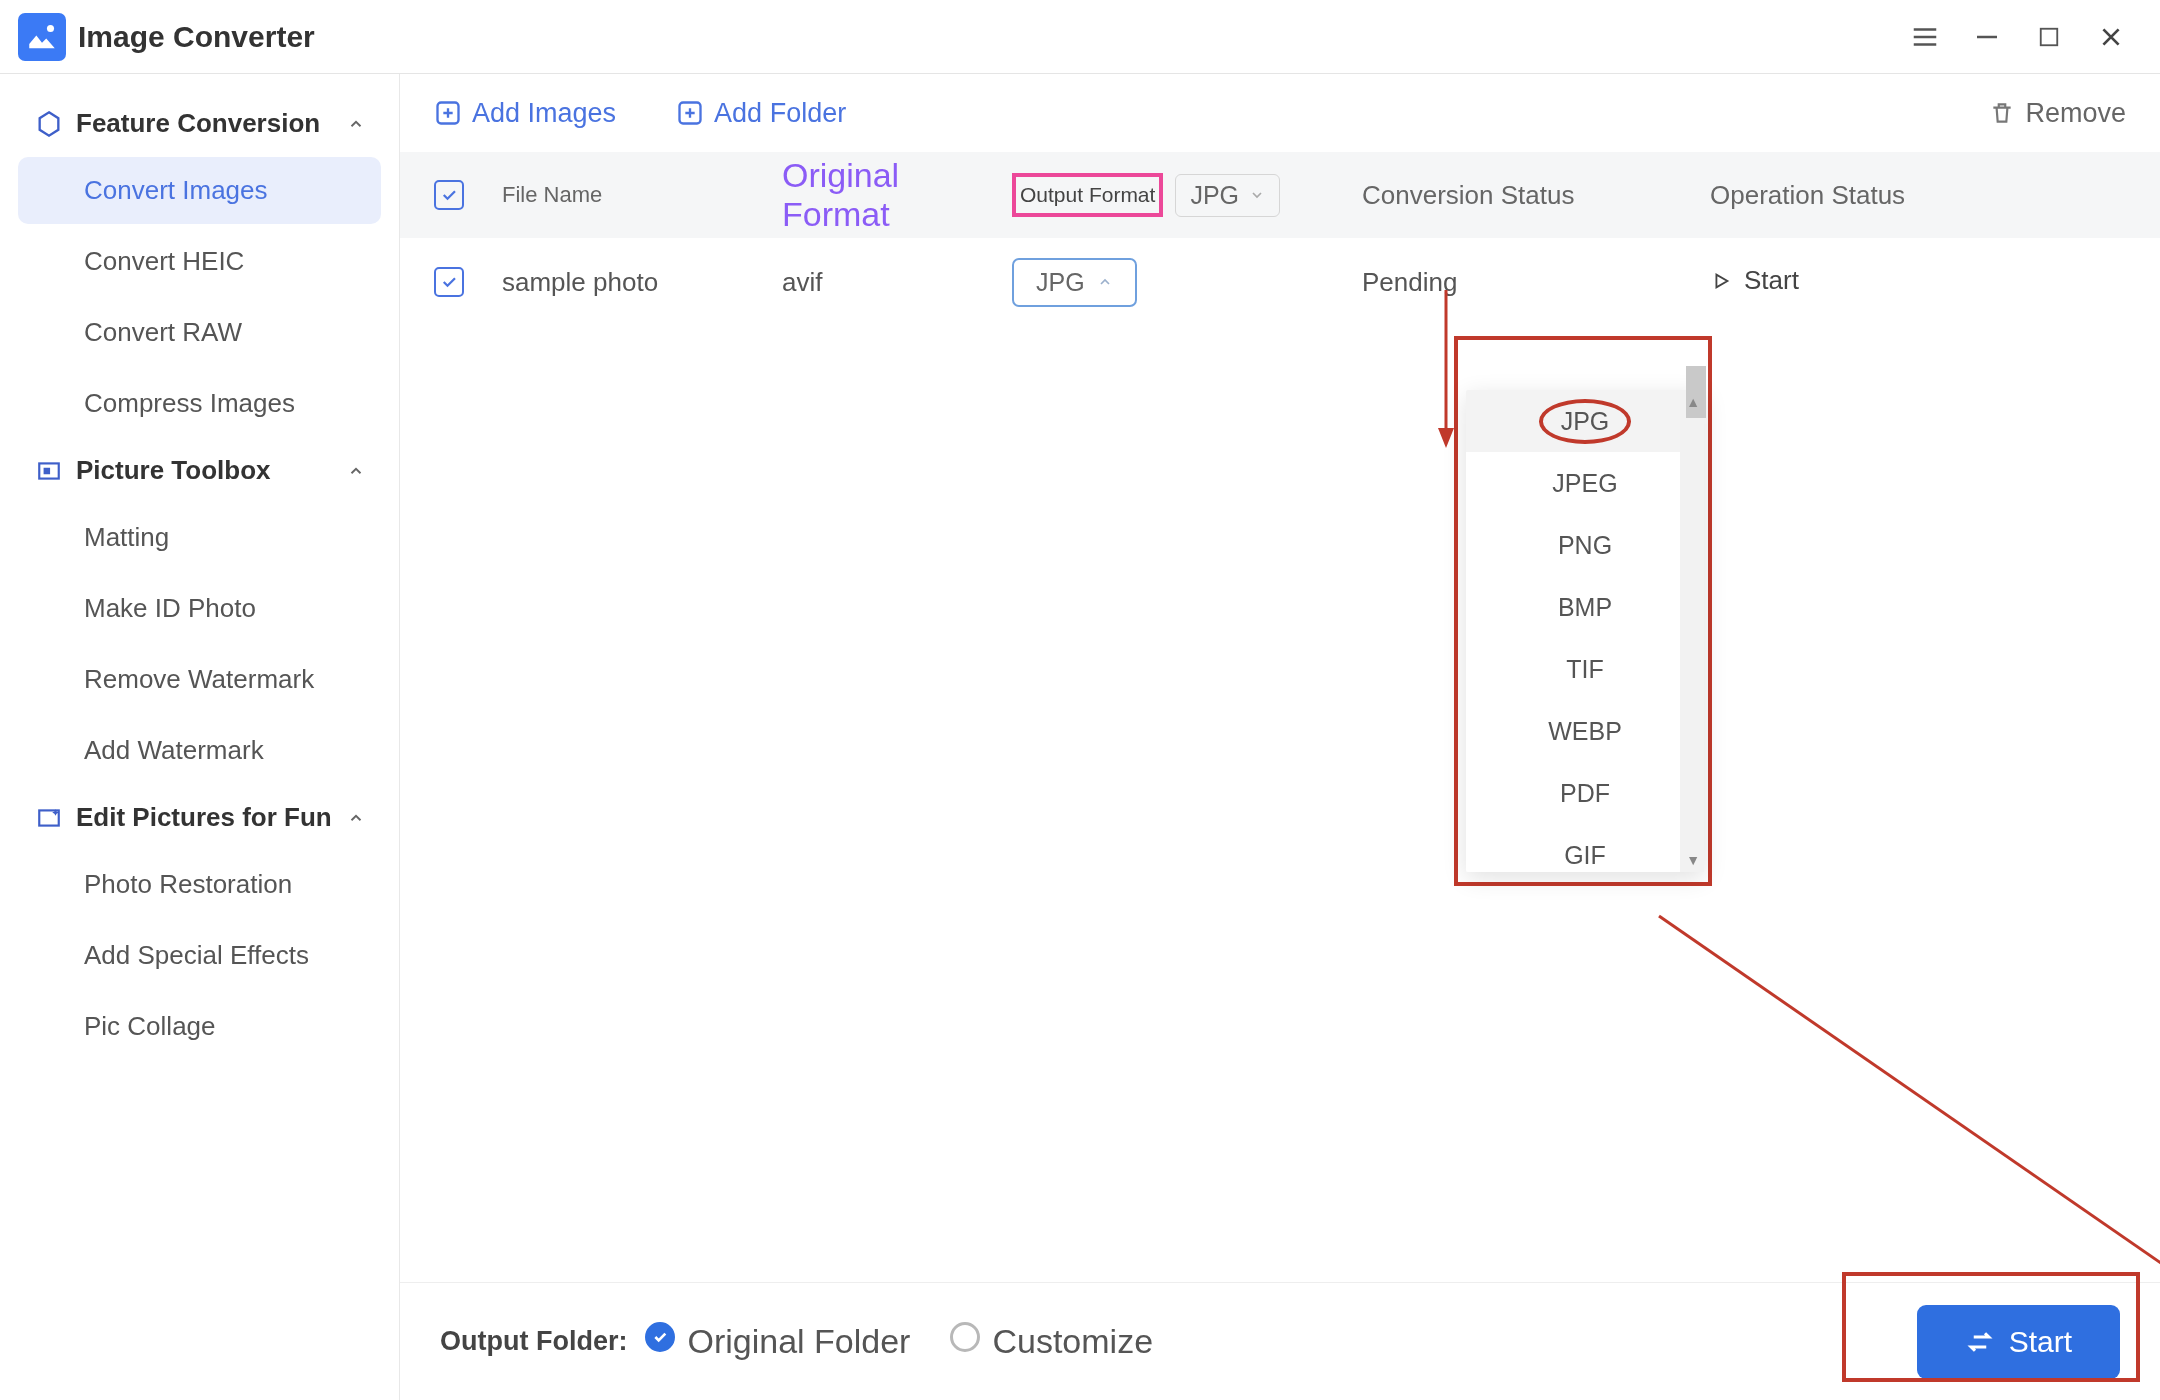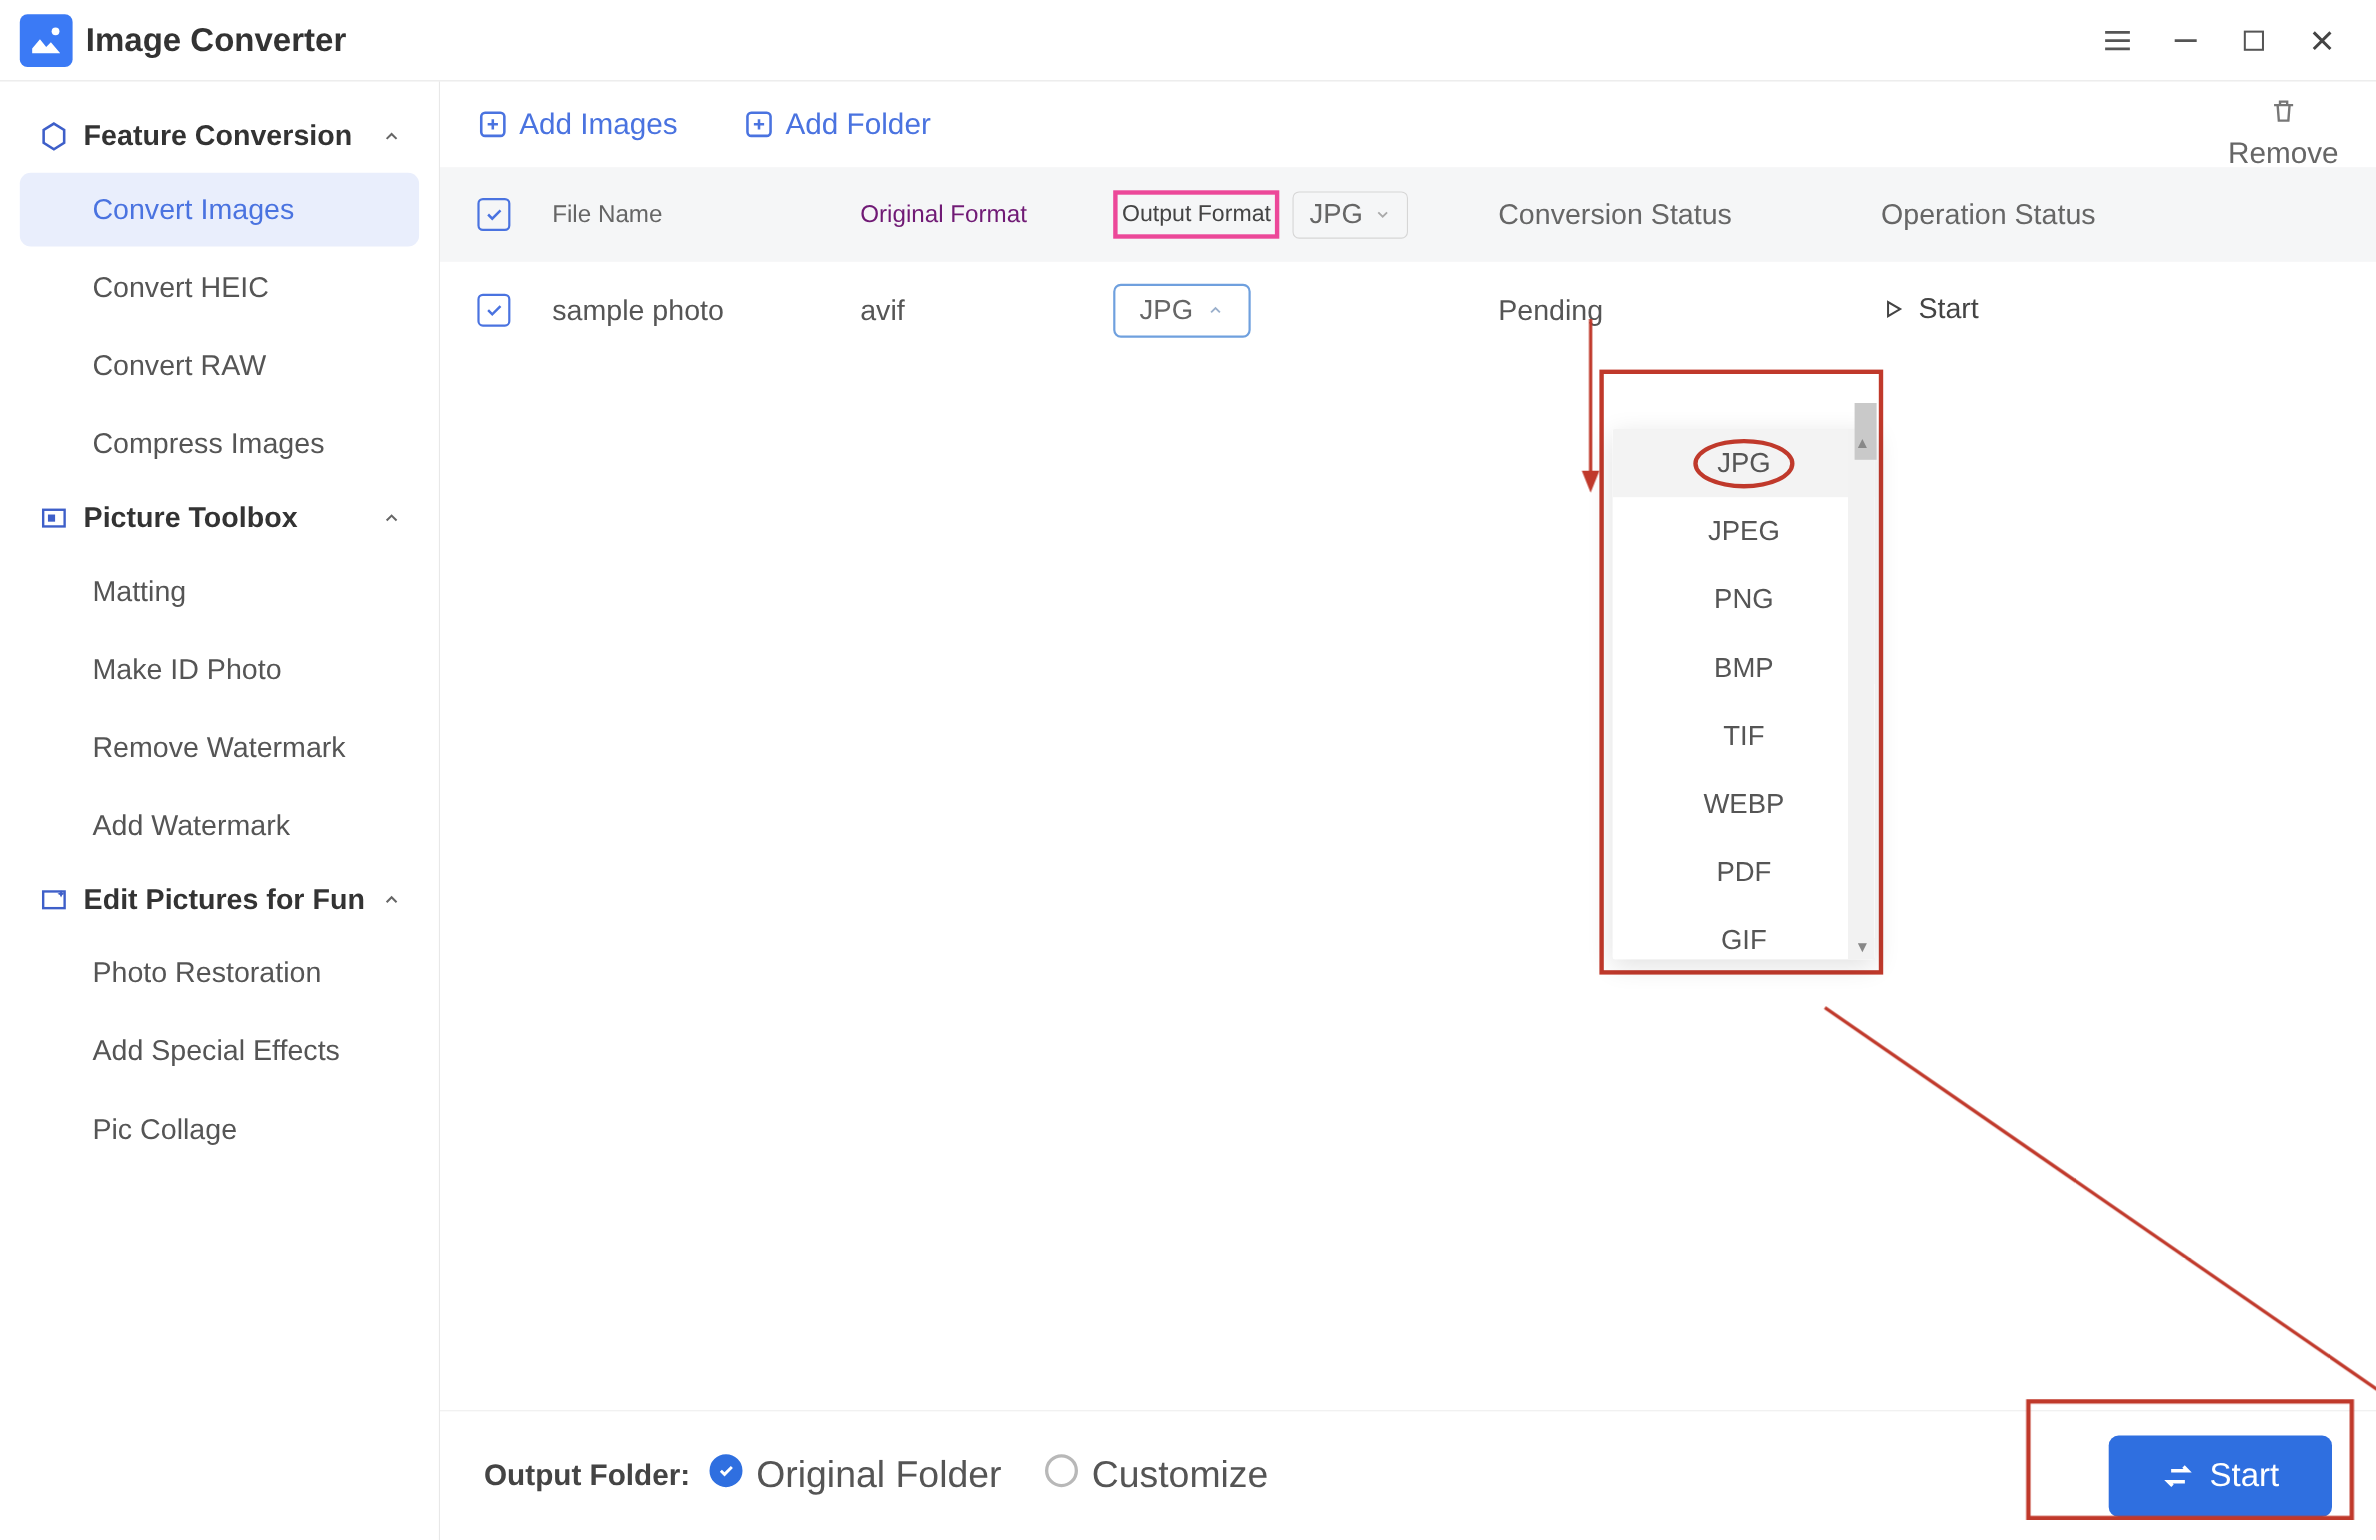--- a/index.html
+++ b/index.html
@@ -20,27 +20,27 @@
 
 .sb-group { display: flex; align-items: center; gap: 12px; padding: 14px 22px; font-size: 26px; font-weight: 600; color: #333; cursor: pointer; }
 .sb-group .chev { margin-left: auto; }
 .sb-item { padding: 18px 22px 18px 66px; font-size: 26px; color: #555; border-radius: 10px; cursor: pointer; margin: 4px 6px; }
 .sb-item.active { background: #e9eefc; color: #4a73e0; }
 
 
 .actions { display: flex; padding: 14px 34px; height: 78px; }
 .act-btn { display: flex; align-items: center; gap: 10px; color: #4a73e0; font-size: 27px; margin-right: 60px; cursor: pointer; }
 .actions .spacer { flex: 1; }
-.act-remove { display: flex; align-items: center; gap: 10px; color: #666; font-size: 27px; cursor: pointer; flex-direction: column; }
+.act-remove { display: flex; align-items: center; gap: 10px; color: #666; font-size: 27px; cursor: pointer; }
 
 
 .thead { display: flex; align-items: center; background: #f5f6f7; height: 86px; padding: 0 34px; }
 .col-check { width: 68px; display: flex; align-items: center; }
 .col-name { width: 280px; font-size: 22px; color: #666; }
-.col-orig { width: 230px; font-size: 22px; color: #701a75; }
+.col-orig { width: 230px; font-size: 34px; color: #8b5cf6; }
 .col-status { width: 320px; font-size: 26px; color: #666; }
 .col-op { width: 220px; font-size: 26px; color: #666; margin-left: 28px;}
 
 .out-header { border: 4px solid #ec4899; padding: 6px 4px; display: inline-block; }
 .jpg-sel { border: 1px solid #d6d6d6; border-radius: 6px; padding: 6px 14px; display: inline-flex; align-items: center; gap: 10px; color: #666; font-size: 25px; margin-left: 12px;}
 
 
 .trow { display: flex; align-items: center; height: 88px; padding: 0 34px; }
 .trow .val { font-size: 26px; color: #555; }
 .row-out-chip { border: 2px solid #6fa0de; border-radius: 7px; padding: 8px 22px; display: inline-flex; align-items: center; gap: 12px; color: #666; font-size: 25px; }

